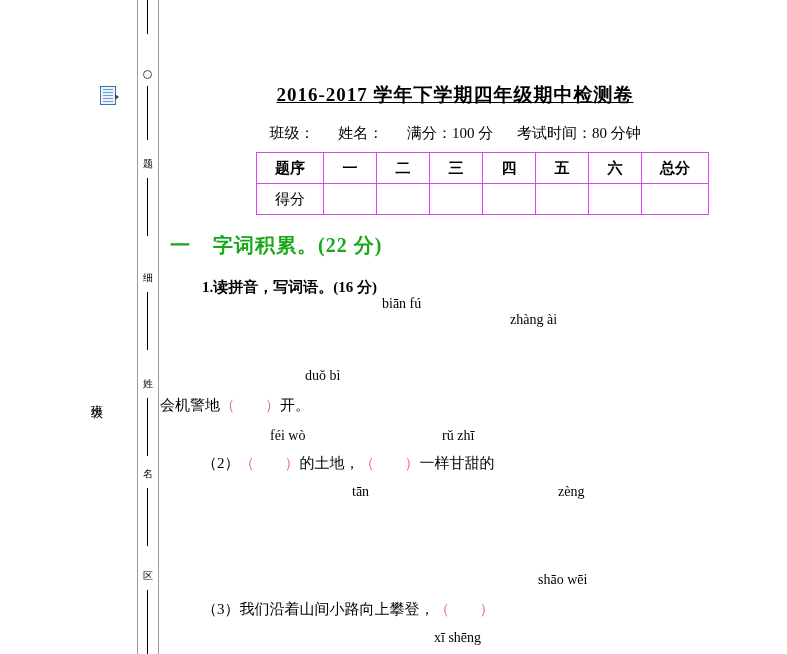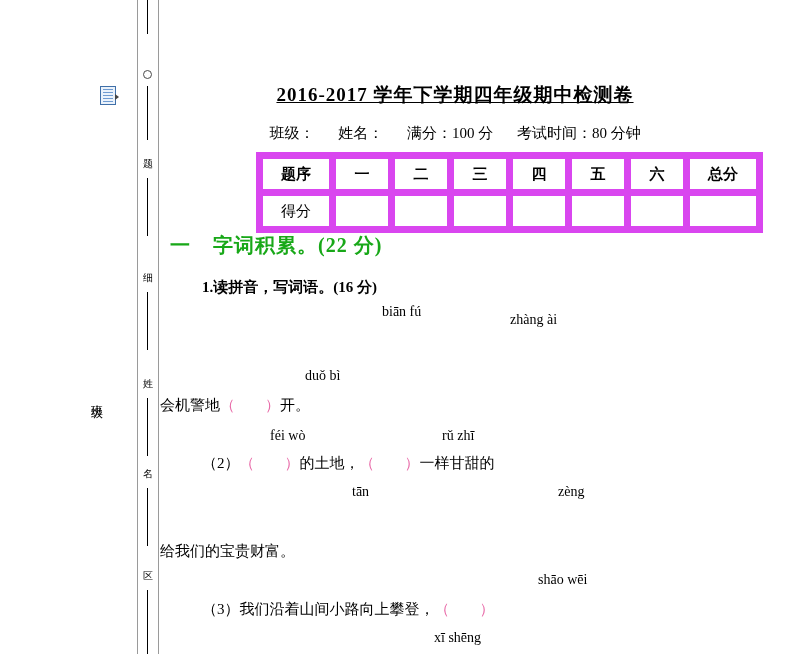--- a/index.html
+++ b/index.html
@@ -135,21 +135,21 @@
   #meta-line span { margin: 0 10px; }
 
   
   #score-table {
     position: absolute;
     left: 96px; top: 152px;
     border-collapse: collapse;
     font-size: 15px;
   }
   #score-table td {
-    border: 7px solid #d946ef;
+    border: 1px solid #d946ef;
     height: 30px;
     text-align: center;
     vertical-align: middle;
     font-weight: bold;
     color: #000;
     padding: 0;
   }
   #score-table td.head-col { width: 66px; }
   #score-table td.num-col  { width: 52px; }
   #score-table td.total-col{ width: 66px; }
@@ -264,31 +264,30 @@
     </table>
 
   <div id="section-1" style="color: rgb(24, 168, 24);">
     <span class="idx">一</span><span>字词积累。(22 分)</span>
   </div>
 
   <div class="q" id="q1-title">
     <span>1.</span><span>读拼音，写词语。(16 分)</span>
   </div>
 
-  <div class="pinyin" style="left:222px; top:304px;">biān fú</div>
+  <div class="pinyin" style="left:222px; top:296px;">biān fú</div>
   <div class="pinyin" style="left:350px; top:312px;">zhàng ài</div>
 
   <div class="pinyin" style="left:118px; top:368px;margin-left:27px;">duǒ bì</div>
   <div class="bodyline" style="left:0px; top:396px;">会机警地<span class="blank-paren">（        ）</span>开。</div>
 
   <div class="pinyin" style="left:110px; top:428px;">féi wò</div>
   <div class="pinyin" style="left:282px; top:428px;">rǔ zhī</div>
   <div class="bodyline" style="left:42px; top:454px;">（2）<span class="blank-paren">（        ）</span>的土地，<span class="blank-paren">（        ）</span>一样甘甜的</div>
 
   <div class="pinyin" style="left:192px; top:484px;">tān</div>
   <div class="pinyin" style="left:398px; top:484px;">zèng</div>
-  <div class="bodyline" style="left:0px; top:542px;">给我们的宝贵财富。</div>
 
   <div class="pinyin" style="left:378px; top:572px;">shāo wēi</div>
   <div class="bodyline" style="left:42px; top:600px;">（3）我们沿着山间小路向上攀登，<span class="blank-paren">（        ）</span></div>
   <div class="pinyin" style="left:230px; top:630px;margin-left:44px;">xī shēng</div>
 
 </div>
 
 </body></html>

